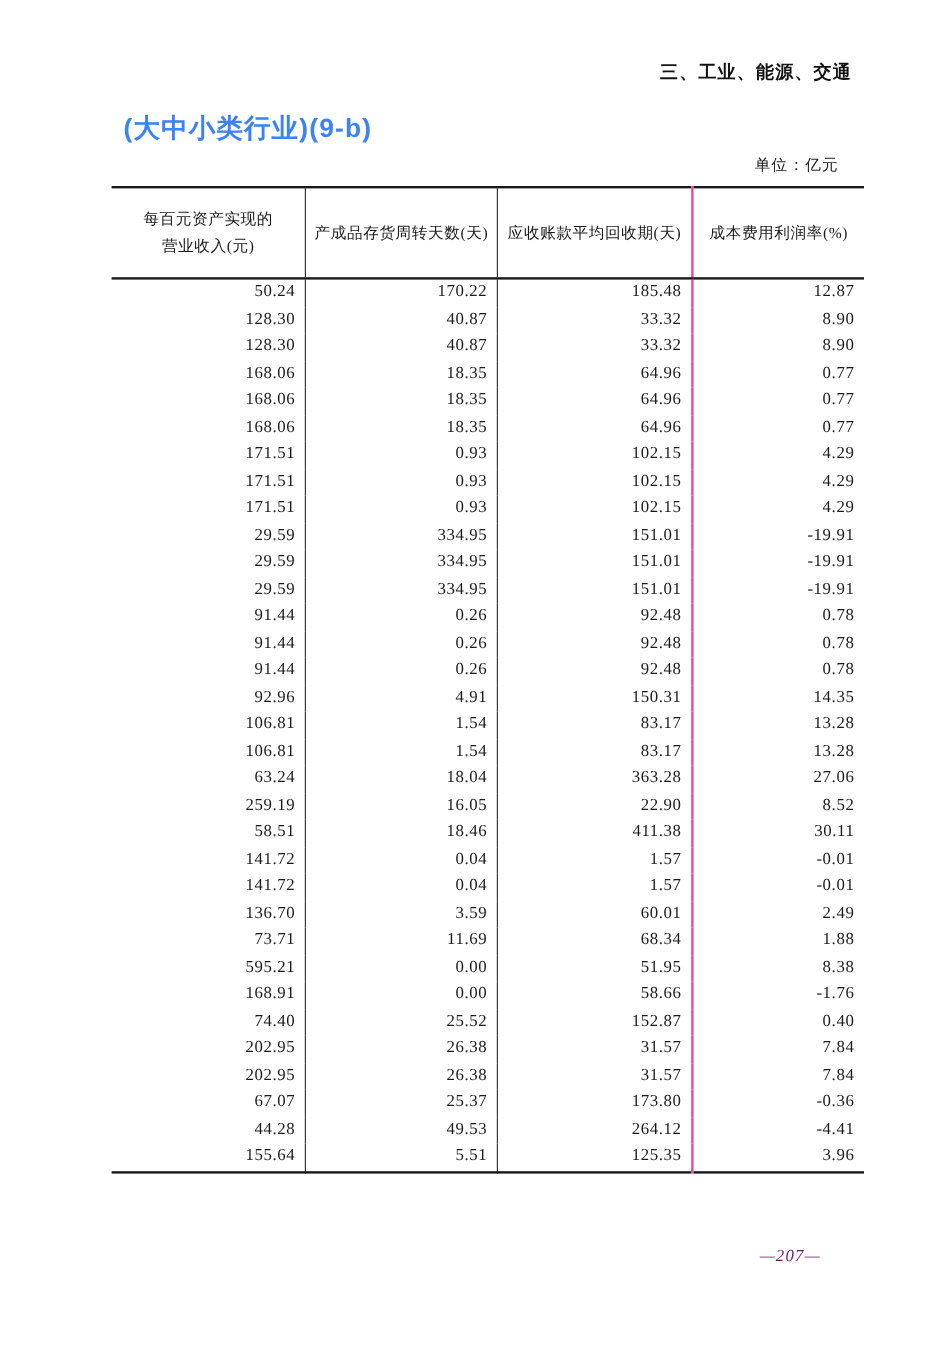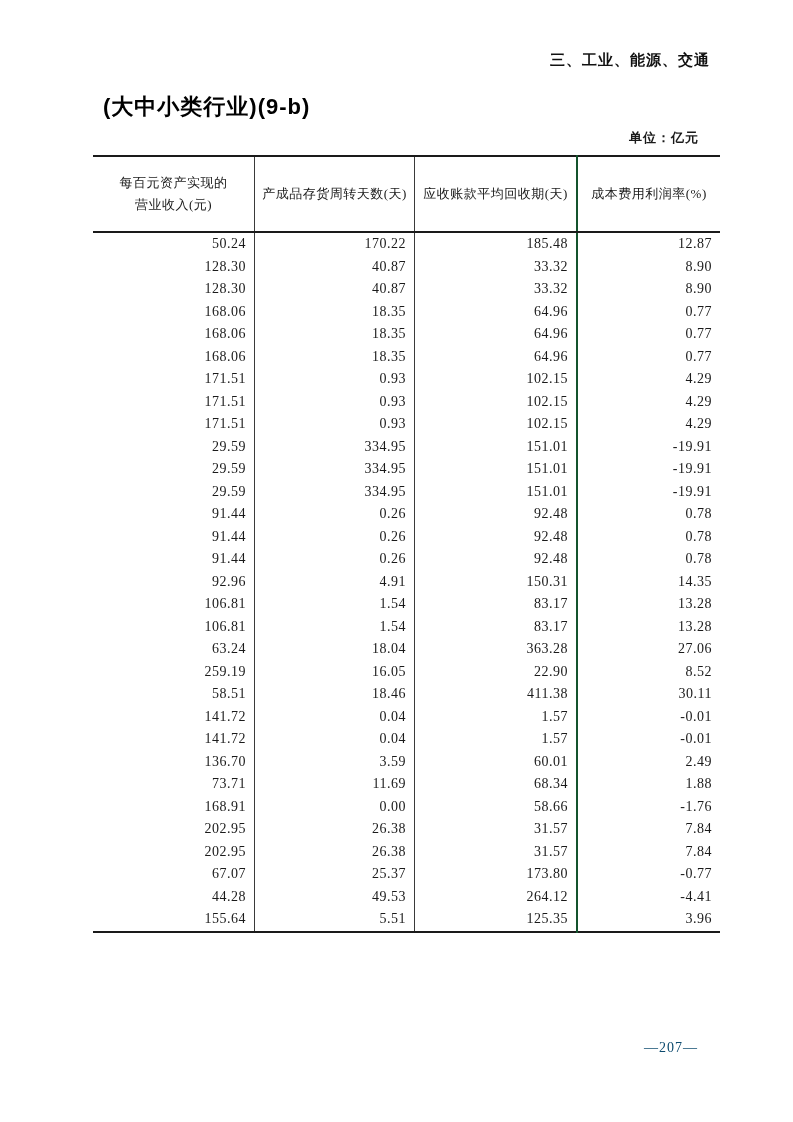--- a/index.html
+++ b/index.html
@@ -15,61 +15,61 @@
     position: absolute; top: 51px; right: 83px;
     font-family: "Liberation Sans", "DejaVu Sans", sans-serif;
     font-size: 15px; font-weight: bold; letter-spacing: 1px;
     color: #111;
     margin-left: 19px;
   }
   .doc-title {
     position: absolute; top: 92px; left: 103px; margin: 0;
     font-family: "Liberation Sans", "DejaVu Sans", sans-serif;
     font-size: 22px; font-weight: bold; letter-spacing: 1px;
-    color: #000000;
+    color: #3b82f6;
   }
   .unit-note {
     position: absolute; top: 129px; right: 94px;
-    font-size: 13px; letter-spacing: 1px; font-weight: bold;
+    font-size: 13px; letter-spacing: 1px;
   }
   table.stat-table {
     position: absolute; top: 155px; left: 93px;
     width: 607px;
     border-collapse: collapse; table-layout: fixed;
     border-top: 2px solid #1a1a1a;
     border-bottom: 2px solid #1a1a1a;
   }
   .stat-table th:nth-child(1), .stat-table td:nth-child(1) { width: 157px; font-family: Liberation Serif, serif; }
   .stat-table th:nth-child(2), .stat-table td:nth-child(2) { width: 155px; }
   .stat-table th:nth-child(3), .stat-table td:nth-child(3) { width: 157px; }
   .stat-table th:nth-child(4), .stat-table td:nth-child(4) { width: 138px; }
   .stat-table th:nth-child(1), .stat-table td:nth-child(1),
   .stat-table th:nth-child(2), .stat-table td:nth-child(2) {
     border-right: 1px solid #3a3a3a;
   }
   .stat-table th:nth-child(3), .stat-table td:nth-child(3) {
-    border-right: 2px solid #14532d;
+    border-right: 2px solid #ec4899;
   }
   .stat-table thead th {
     height: 74px; padding: 0 2px;
     font-weight: normal; font-size: 13px;
     text-align: center; vertical-align: middle;
     line-height: 1.7; letter-spacing: 0.5px;
     border-bottom: 2px solid #1a1a1a;
   }
   .stat-table tbody td {
     height: 22.5px; line-height: 22.5px;
     padding: 0 8px 0 0;
     text-align: right; vertical-align: middle;
     font-size: 14px; letter-spacing: 0.5px;
     white-space: nowrap;
   }
   .page-number {
-    position: absolute; top: 1040px; right: 95px;
-    font-size: 14px; color: #0c4a6e; letter-spacing: 1px;
+    position: absolute; top: 1040px; right: 109px;
+    font-size: 14px; color: #701a75; letter-spacing: 1px; font-style: italic;
   }
 </style>
 </head>
 <body>
 
 <div class="page">
 
   <div class="section-header">三、工业、能源、交通</div>
 
   <h1 class="doc-title">(大中小类行业)(9-b)</h1>
@@ -230,42 +230,54 @@
           <td>60.01</td>
           <td>2.49</td>
         </tr>
         <tr>
           <td>73.71</td>
           <td>11.69</td>
           <td>68.34</td>
           <td>1.88</td>
         </tr>
         <tr>
+          <td>595.21</td>
+          <td>0.00</td>
+          <td>51.95</td>
+          <td>8.38</td>
+        </tr>
+        <tr>
           <td>168.91</td>
           <td>0.00</td>
           <td>58.66</td>
           <td>-1.76</td>
         </tr>
         <tr>
+          <td>74.40</td>
+          <td>25.52</td>
+          <td>152.87</td>
+          <td>0.40</td>
+        </tr>
+        <tr>
           <td>202.95</td>
           <td>26.38</td>
           <td>31.57</td>
           <td>7.84</td>
         </tr>
         <tr>
           <td>202.95</td>
           <td>26.38</td>
           <td>31.57</td>
           <td>7.84</td>
         </tr>
         <tr>
           <td>67.07</td>
           <td>25.37</td>
           <td>173.80</td>
-          <td>-0.77</td>
+          <td>-0.36</td>
         </tr>
         <tr>
           <td>44.28</td>
           <td>49.53</td>
           <td>264.12</td>
           <td>-4.41</td>
         </tr>
         <tr>
           <td>155.64</td>
           <td>5.51</td>

